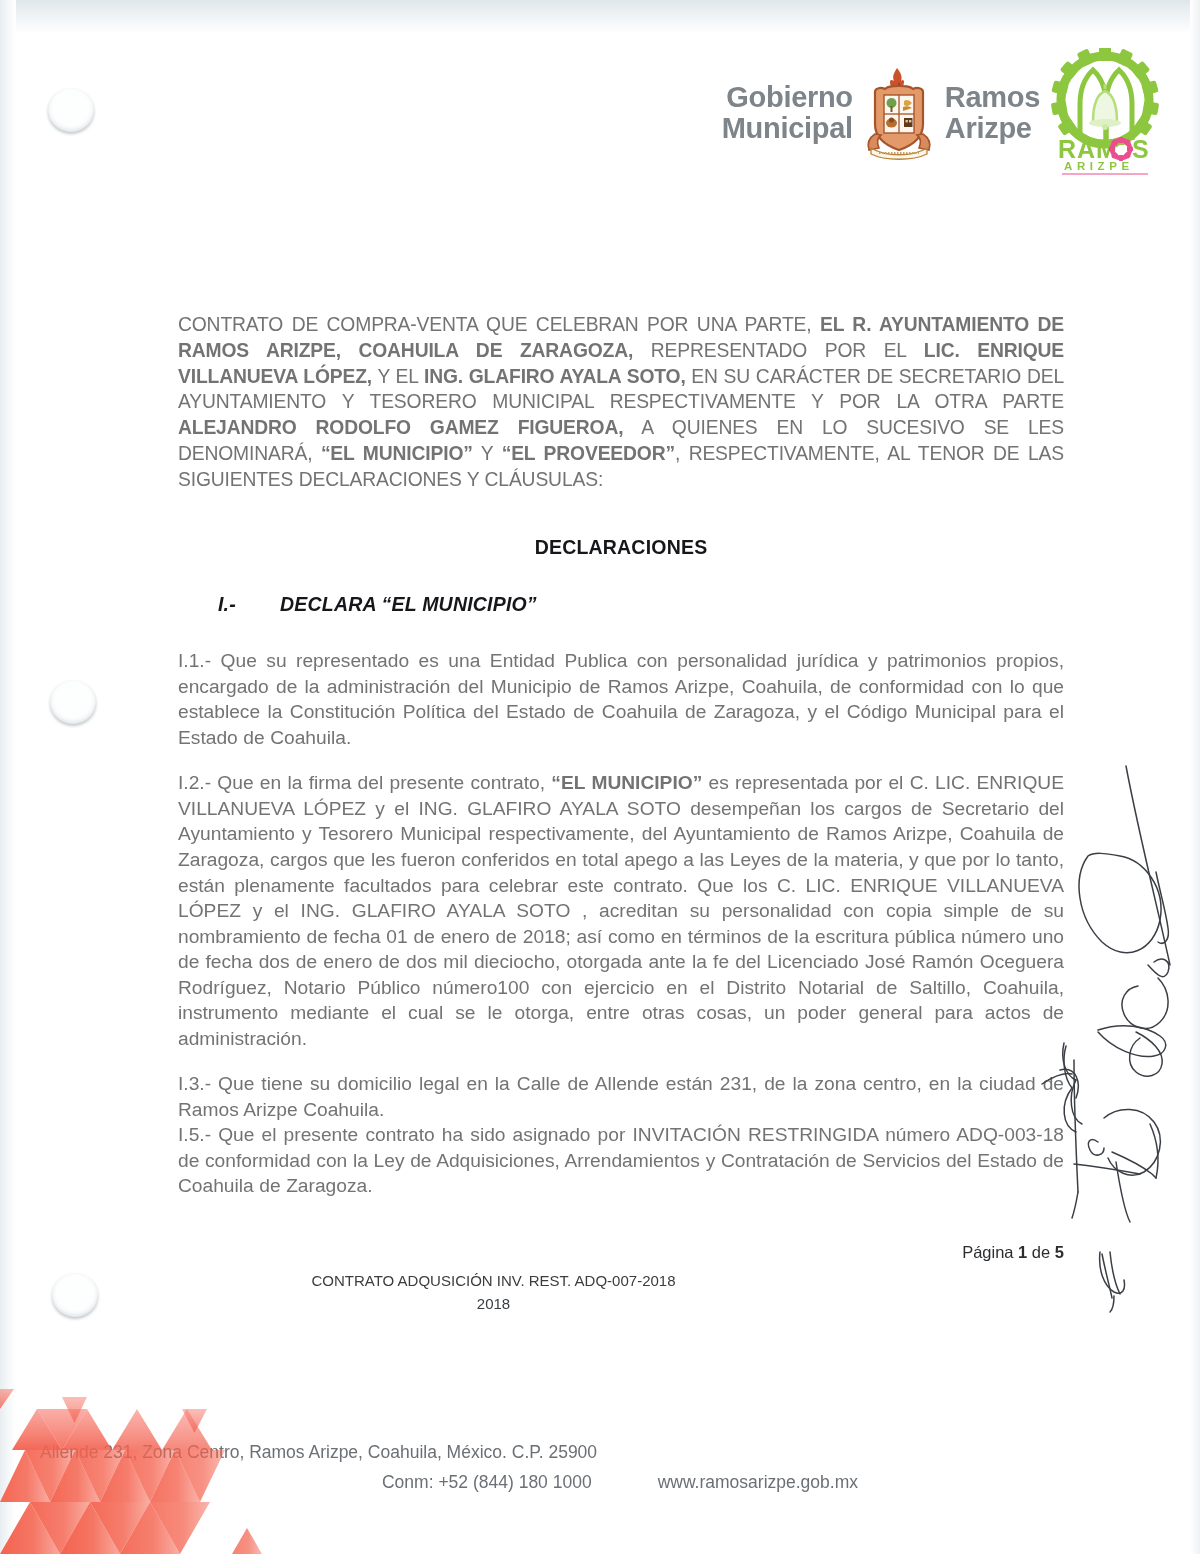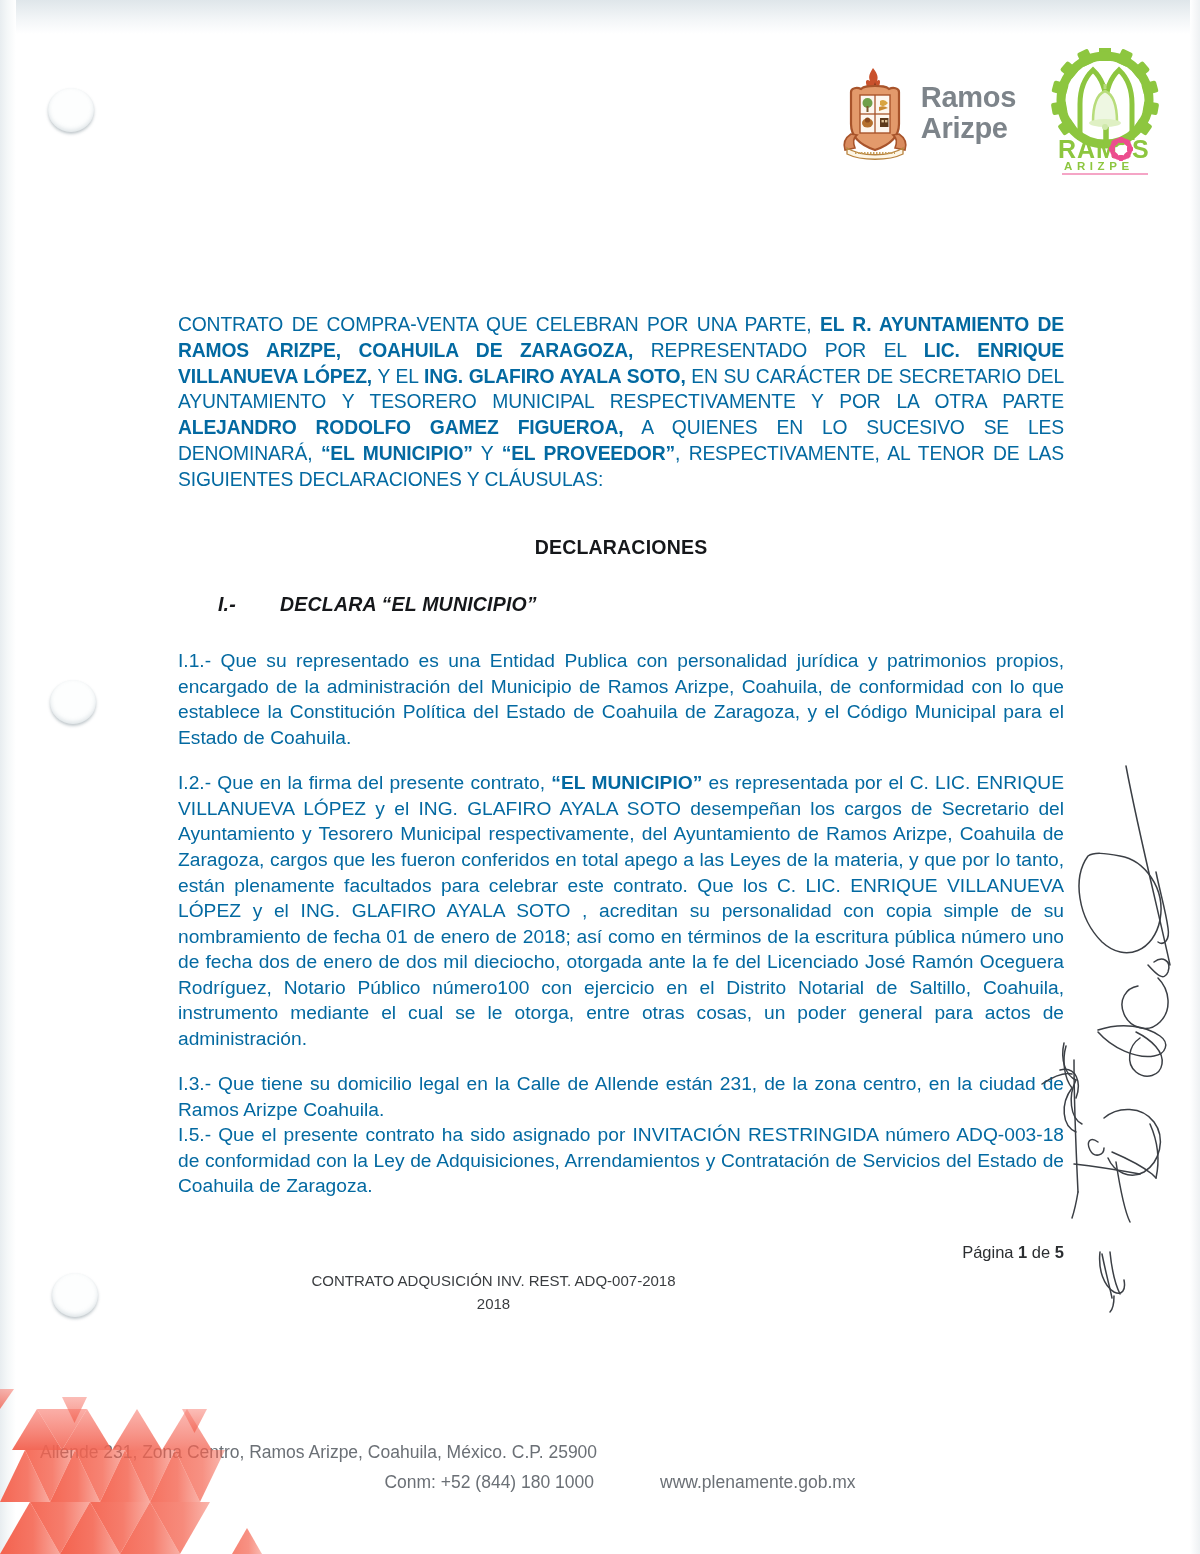--- a/index.html
+++ b/index.html
@@ -78,34 +78,33 @@
     font-weight: bold;
     font-size: 29px;
     line-height: 1.07;
     letter-spacing: -0.3px;
     text-align: left;
   }
   .logo-mark {
     width: 110px; height: 130px;
     flex: none;
     position: relative;
-    margin-left: 24px;
   }
 
   
   .doc-body {
     position: absolute;
     left: 178px;
     top: 312px;
     width: 886px;
   }
   .para {
     font-size: 19.2px;
     line-height: 1.33;
-    color: #0369a1;
+    color: #737373;
     text-align: justify;
     margin: 0 0 20px 0;
     word-spacing: 0.2px;
   }
   .para.tight { margin-bottom: 0; }
   .para b { font-weight: bold; }
   .intro {
     font-size: 19.3px;
     line-height: 1.335;
     letter-spacing: -0.15px;
@@ -189,20 +188,24 @@
   <div class="scan-edge-top"></div>
   <div class="scan-edge-left"></div>
   <div class="scan-edge-right"></div>
 
   <div class="hole" style="left:48px; top:88px;"></div>
   <div class="hole" style="left:50px; top:680px;"></div>
   <div class="hole" style="left:52px; top:1273px;"></div>
 
   <div class="header">
 
+    <div class="gob-text">
+      <div>Gobierno</div>
+      <div>Municipal</div>
+    </div>
 
     <div class="crest">
       <svg viewBox="0 0 72 98" width="72" height="98">
         <path d="M34 4 C31 9 29 12 31 17 C27 14 26 18 28 22 L40 22 C42 18 41 14 38 17 C40 12 37 8 34 4 Z" fill="#c9512c"></path>
         <path d="M36 18 L38 24 L34 24 Z" fill="#8a3a1e"></path>
         <path d="M12 28 C12 24 18 23 22 25 C25 22 30 22 36 22 C42 22 47 22 50 25 C54 23 60 24 60 28 L60 60 C60 74 48 82 36 86 C24 82 12 74 12 60 Z" fill="#e39a6b" stroke="#a8542b" stroke-width="2.2"></path>
         <rect x="21" y="31" width="30" height="38" fill="#fdf6ef" stroke="#a8542b" stroke-width="1.4"></rect>
         <line x1="36" y1="31" x2="36" y2="69" stroke="#a8542b" stroke-width="1.3"></line>
         <line x1="21" y1="50" x2="51" y2="50" stroke="#a8542b" stroke-width="1.3"></line>
         <circle cx="28.5" cy="39" r="5" fill="#6fa04a"></circle>
@@ -337,21 +340,21 @@
 
   <div class="contract-ref">
     <div>CONTRATO ADQUSICIÓN INV. REST. ADQ-007-2018</div>
     <div>2018</div>
   </div>
 
   <div class="footer-contact">
     <div>Allende 231, Zona Centro, Ramos Arizpe, Coahuila, México. C.P. 25900</div>
     <div class="row2">
       <span>Conm: +52 (844) 180 1000</span>
-      <span>www.plenamente.gob.mx</span>
+      <span>www.ramosarizpe.gob.mx</span>
     </div>
   </div>
 
   <div class="tri-pattern">
     <svg viewBox="0 0 270 165" width="270" height="165">
       <defs>
         <linearGradient id="fadeRight" x1="0" y1="0" x2="1" y2="0">
           <stop offset="0%" stop-color="#f4634f" stop-opacity="1"></stop>
           <stop offset="55%" stop-color="#f4634f" stop-opacity="0.88"></stop>
           <stop offset="100%" stop-color="#f4634f" stop-opacity="0.55"></stop>

